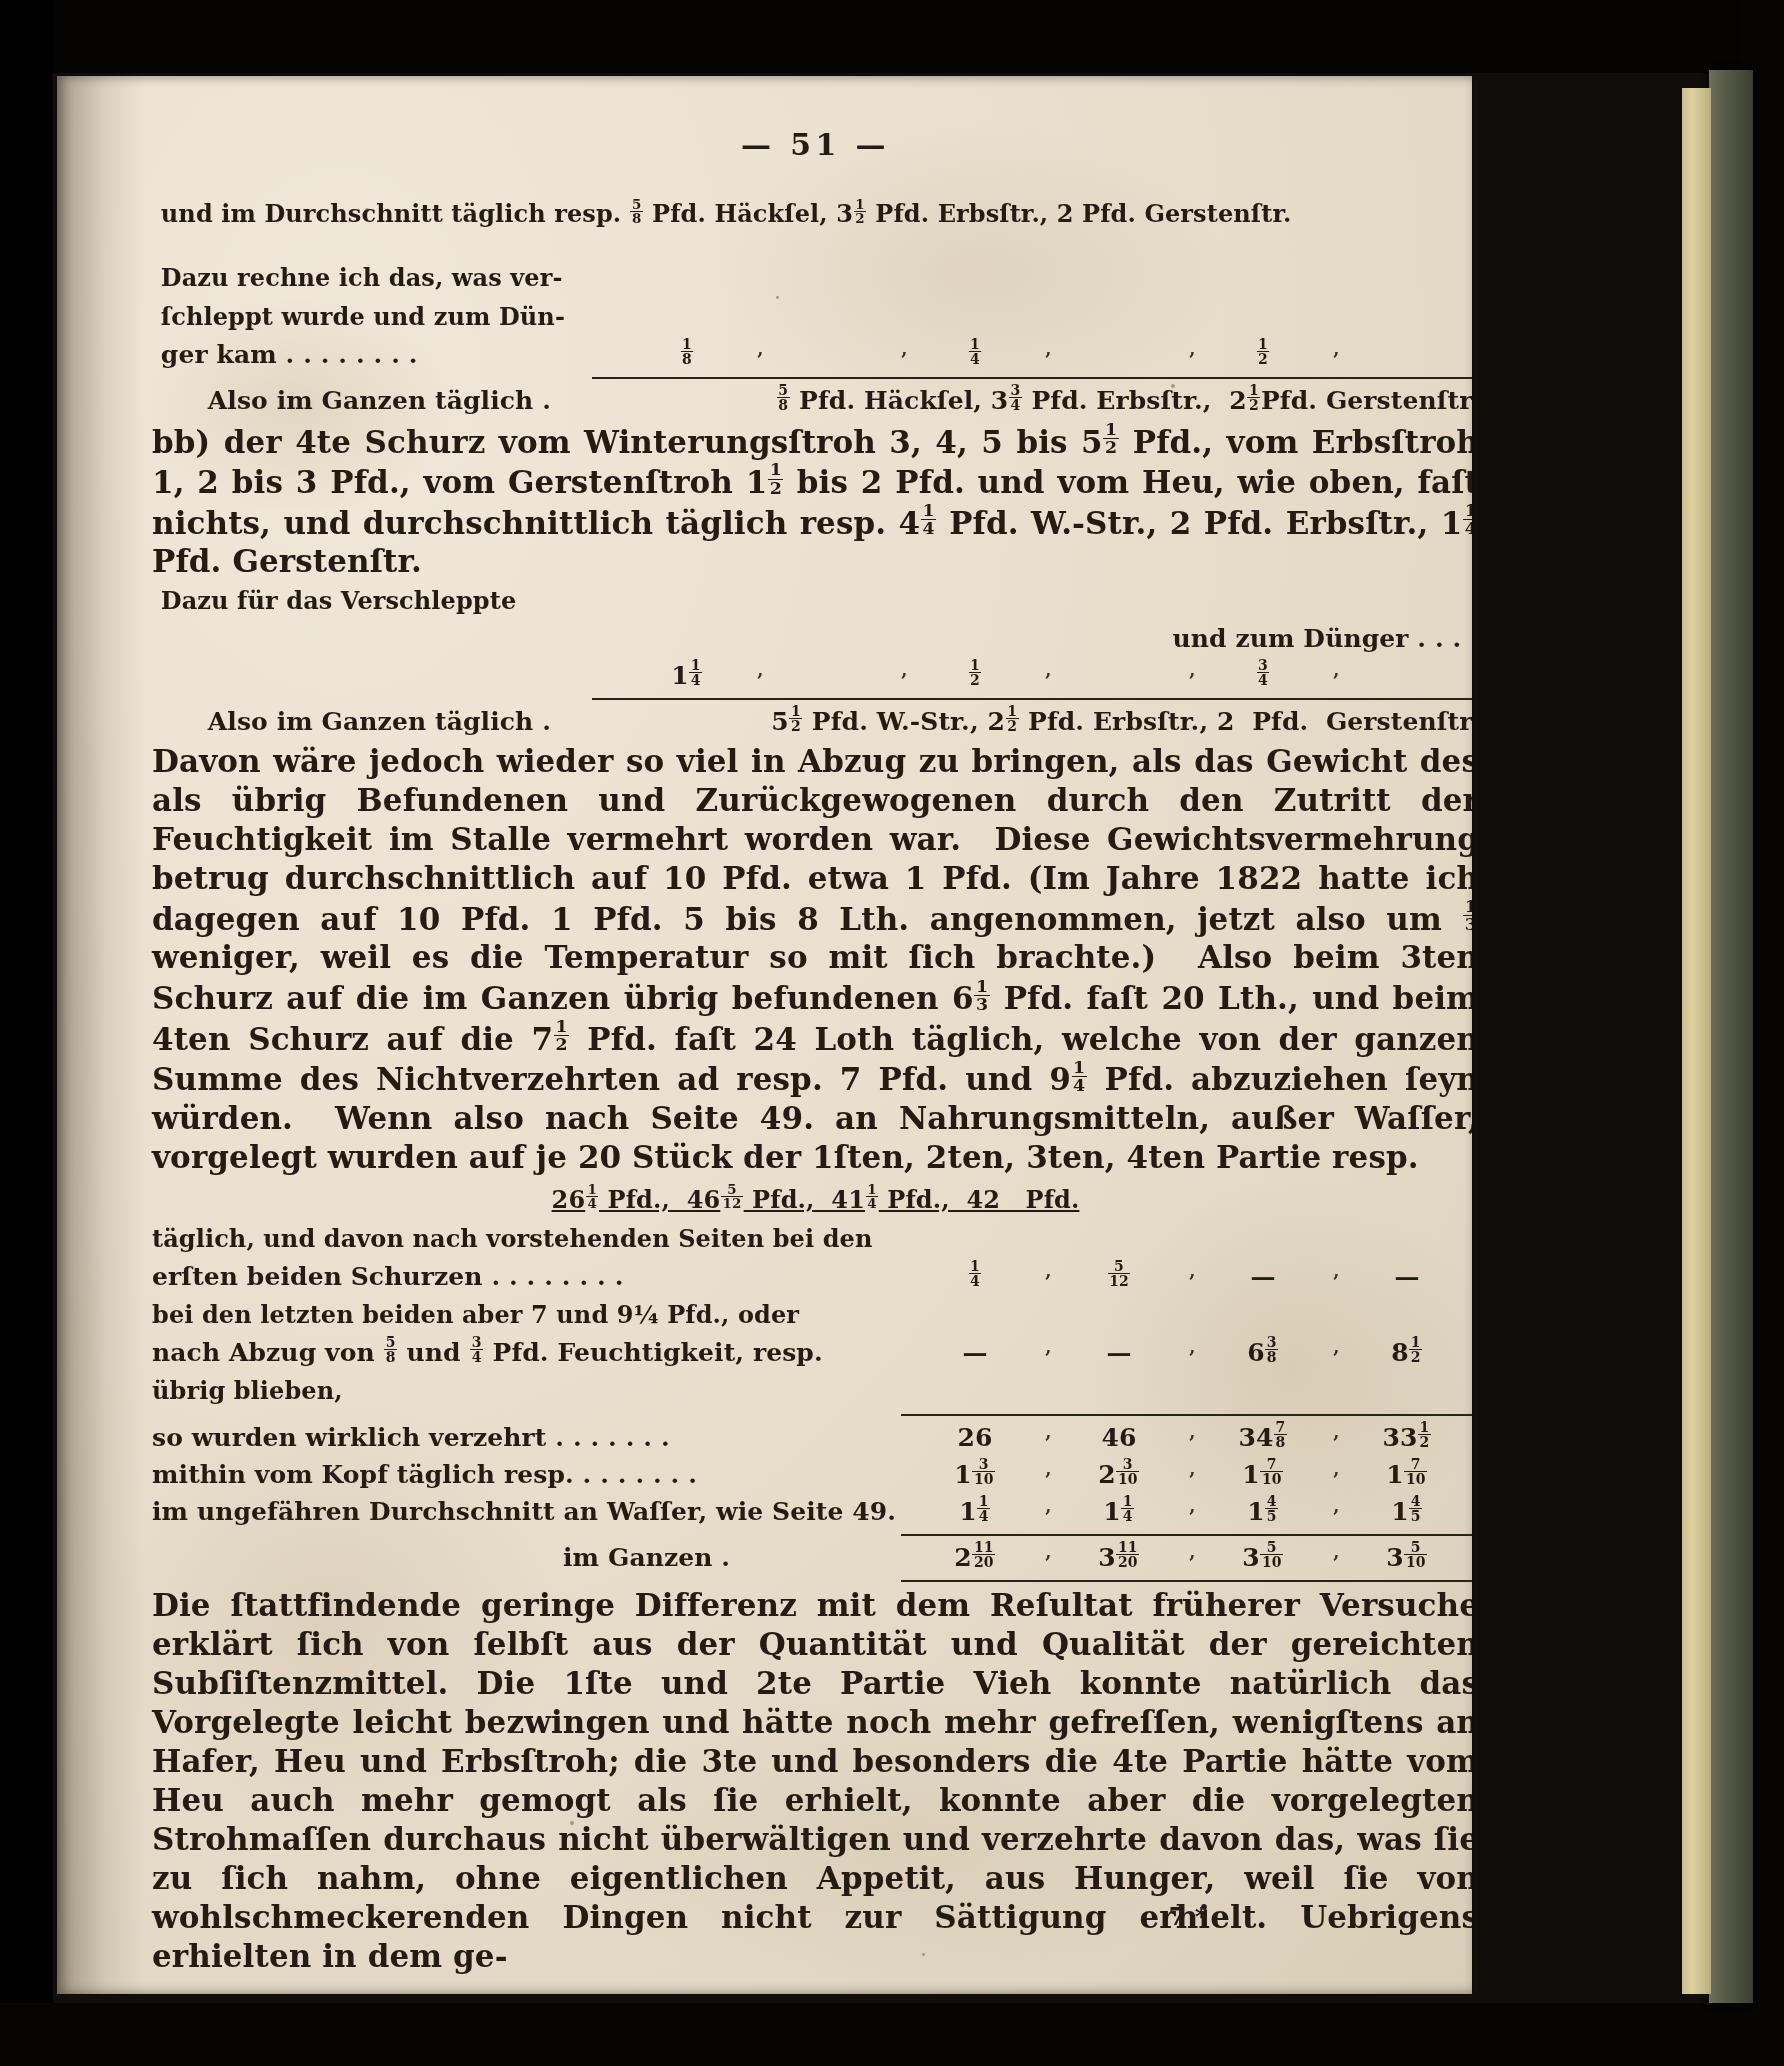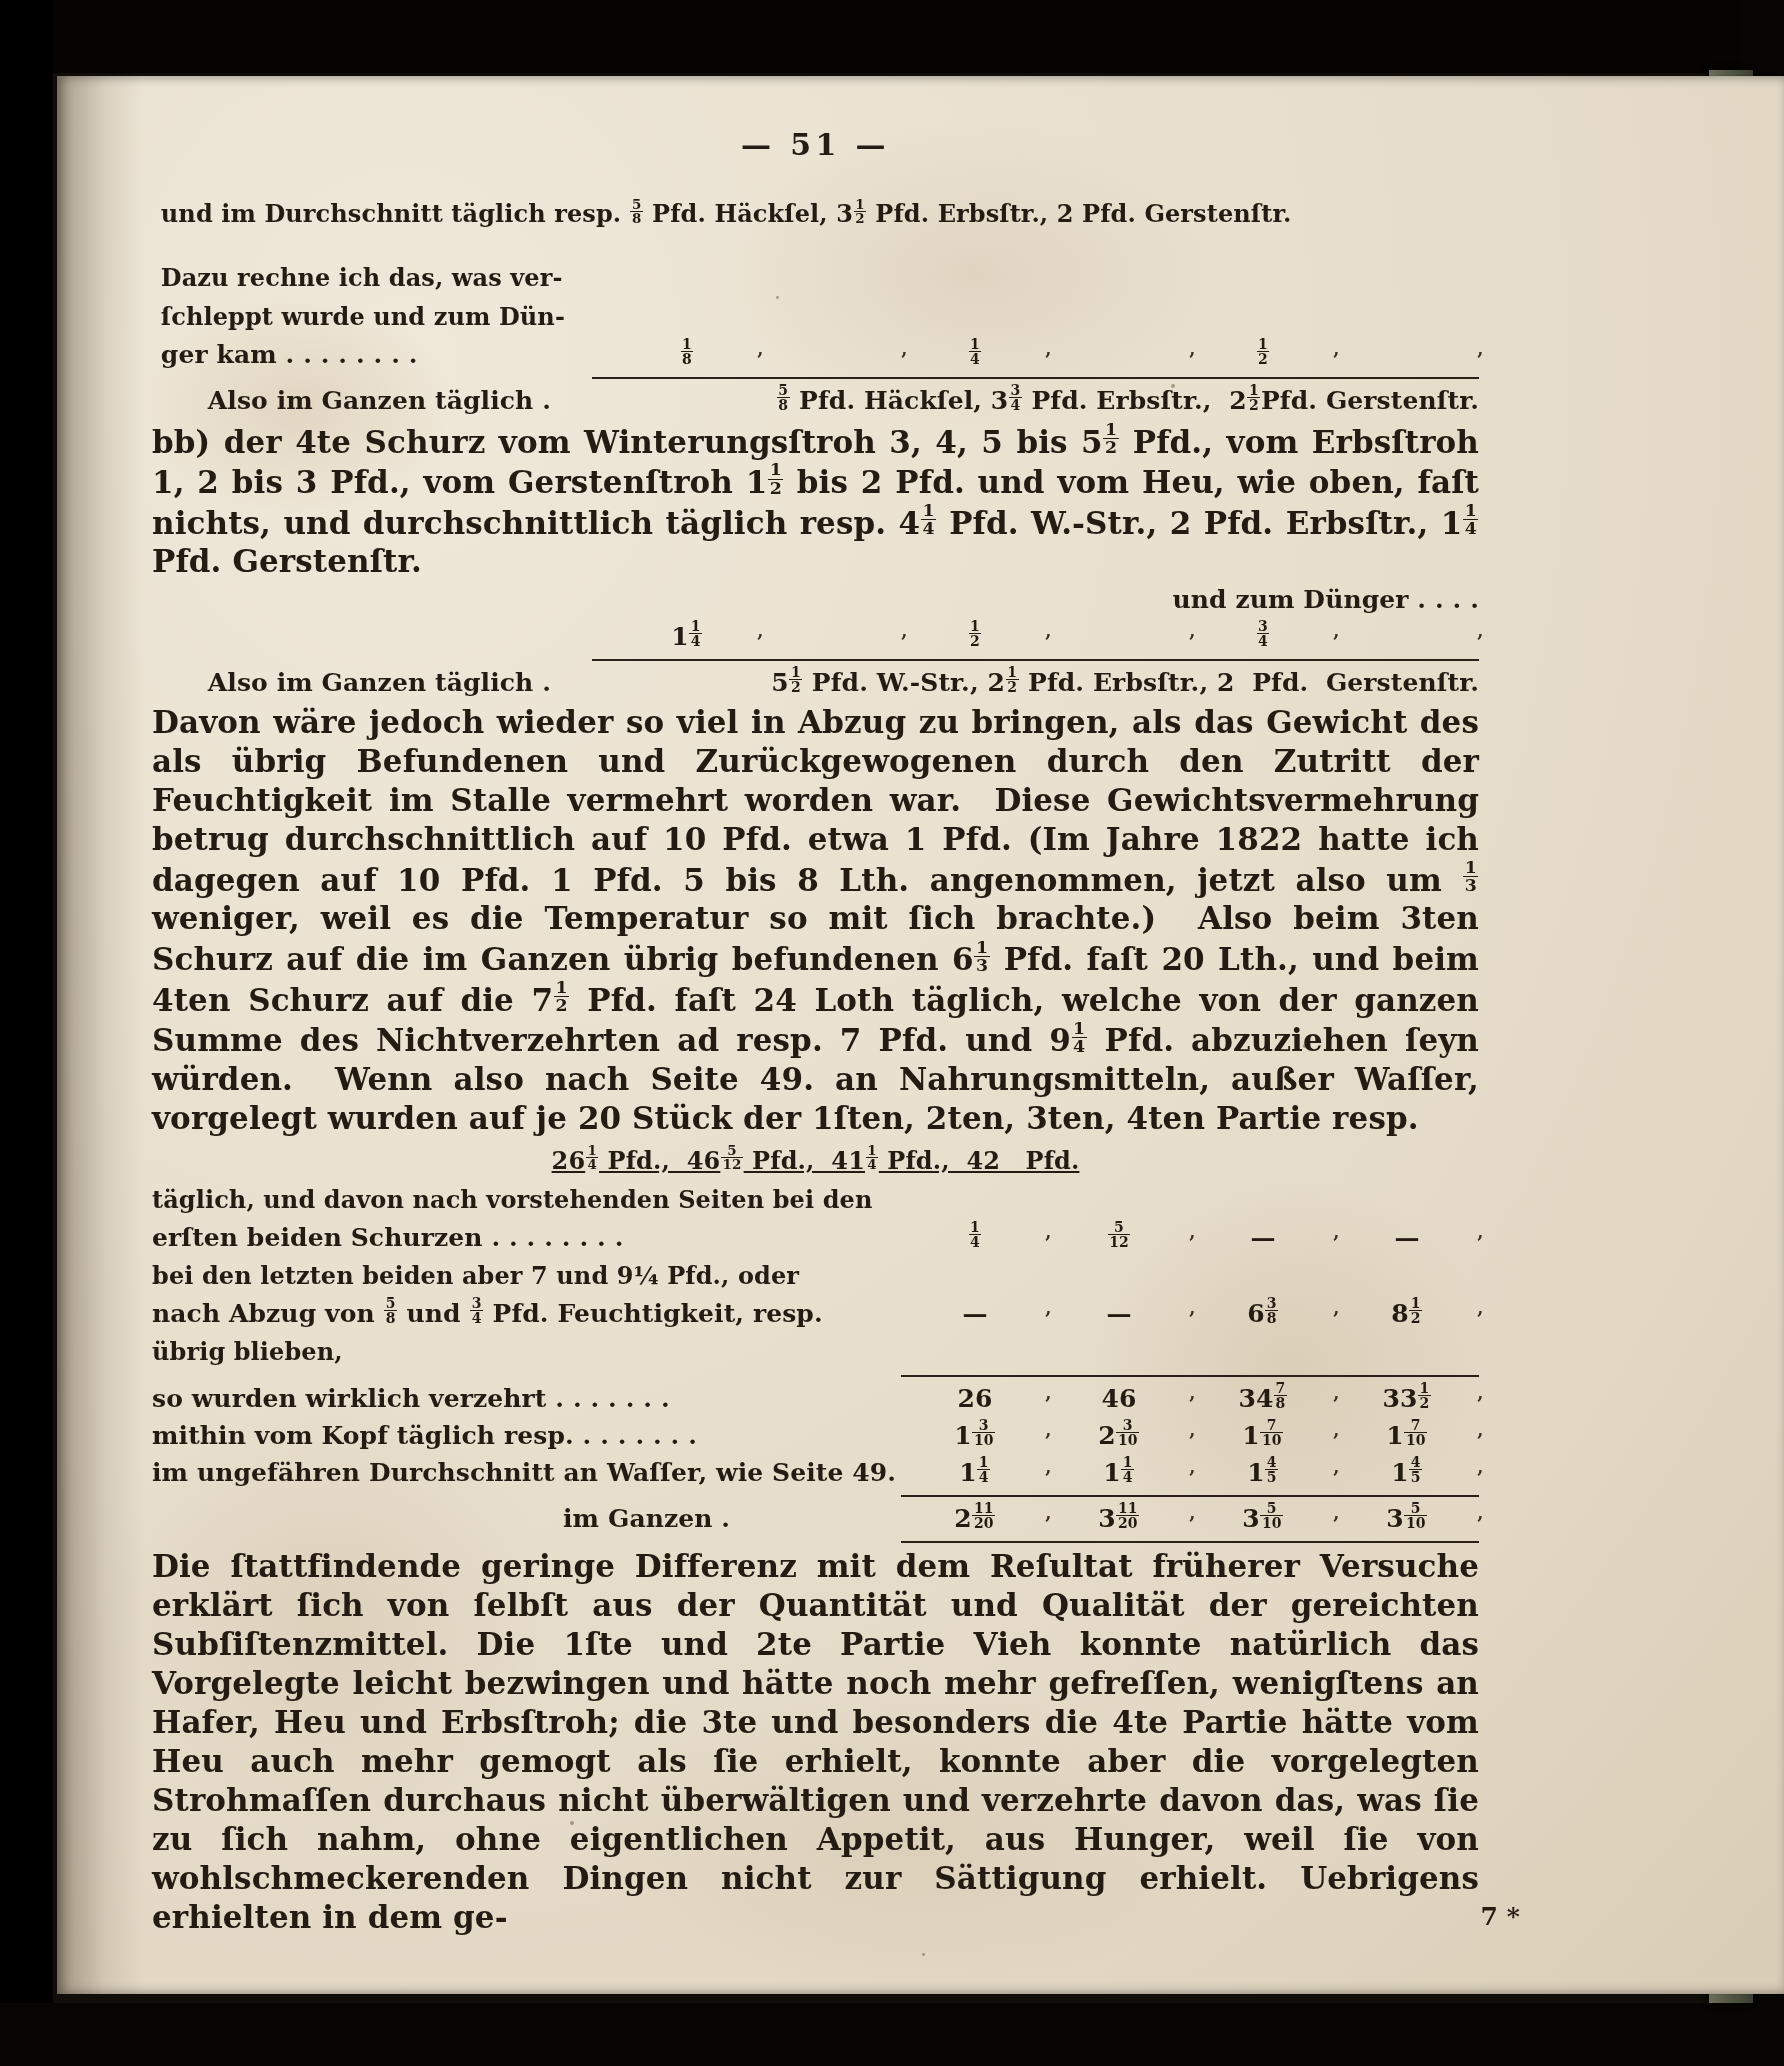--- a/index.html
+++ b/index.html
@@ -58,21 +58,21 @@
     right: 73px; top: 88px;
     width: 29px; height: 1906px;
     background: linear-gradient(90deg, #cbbf8e 0%, #ddd2a2 35%, #b9ac78 100%);
   }
 
   
   #page {
     position: absolute;
     left: 57px;
     top: 76px;
-    width: 1727px;
+    width: 1415px;
     height: 1918px;
     background:
       radial-gradient(ellipse at 20% 15%, #efe7d8 0%, #e9e0cf 40%, #e2d8c4 75%, #d8cdb6 100%);
     box-shadow: 4.4px 0 11.7px rgba(0,0,0,0.45) inset, 0 0 0 0.7px rgba(0,0,0,0.12);
     overflow: hidden;
   }
   
   .stain {
     position: absolute;
     border-radius: 50%;
@@ -249,20 +249,21 @@
         <span class="tab-label" style="margin-left:47px;">Also im Ganzen täglich   .</span>
         <span style="margin-left:auto;">
           <span class="frac"><span class="num">5</span><span class="den">8</span></span> Pfd. Häckſel, 3<span class="frac"><span class="num">3</span><span class="den">4</span></span> Pfd. Erbsſtr., &nbsp;2<span class="frac"><span class="num">1</span><span class="den">2</span></span>Pfd. Gerstenſtr.
         </span>
       </div>
 
       <div class="para" style="margin-top:1.5px;">
         bb) der 4te Schurz vom Winterungsſtroh 3, 4, 5 bis 5<span class="frac"><span class="num">1</span><span class="den">2</span></span> Pfd., vom Erbsſtroh 1, 2 bis 3 Pfd., vom Gerstenſtroh 1<span class="frac"><span class="num">1</span><span class="den">2</span></span> bis 2 Pfd. und vom Heu, wie oben, faſt nichts, und durchschnittlich täglich resp. 4<span class="frac"><span class="num">1</span><span class="den">4</span></span> Pfd. W.-Str., 2 Pfd. Erbsſtr., 1<span class="frac"><span class="num">1</span><span class="den">4</span></span> Pfd. Gerstenſtr.
       </div>
 
+      <div class="line" style="margin-left:8.8px;">Dazu für das Verschleppte</div>
 
       <div class="tabrow" style="margin-left:8.8px;flex-direction:column;">
         <span class="tab-label">und zum Dünger  .  .  .  .</span>
         <span class="cols">
           <span class="col">1<span class="frac"><span class="num">1</span><span class="den">4</span></span><span class="sep">,</span></span>
           <span class="col">
               <span class="sep">,</span>
             </span>
           <span class="col"><span class="frac"><span class="num">1</span><span class="den">2</span></span><span class="sep">,</span></span>
           <span class="col">

